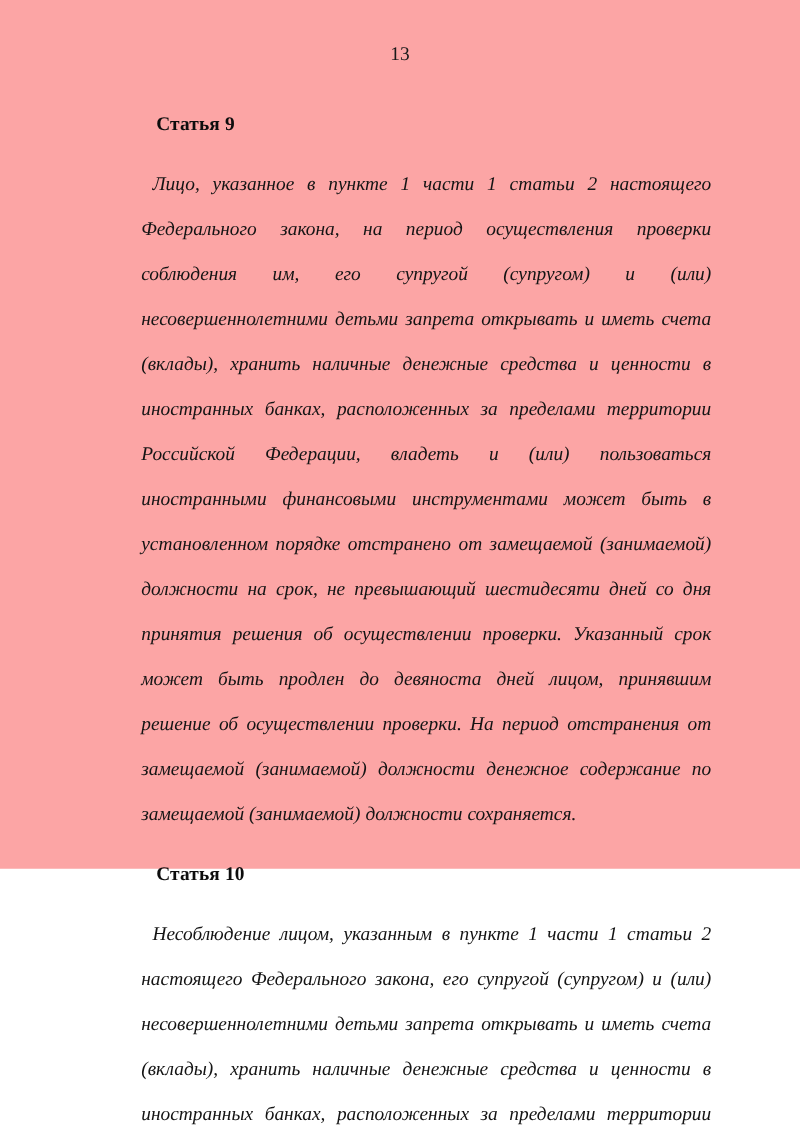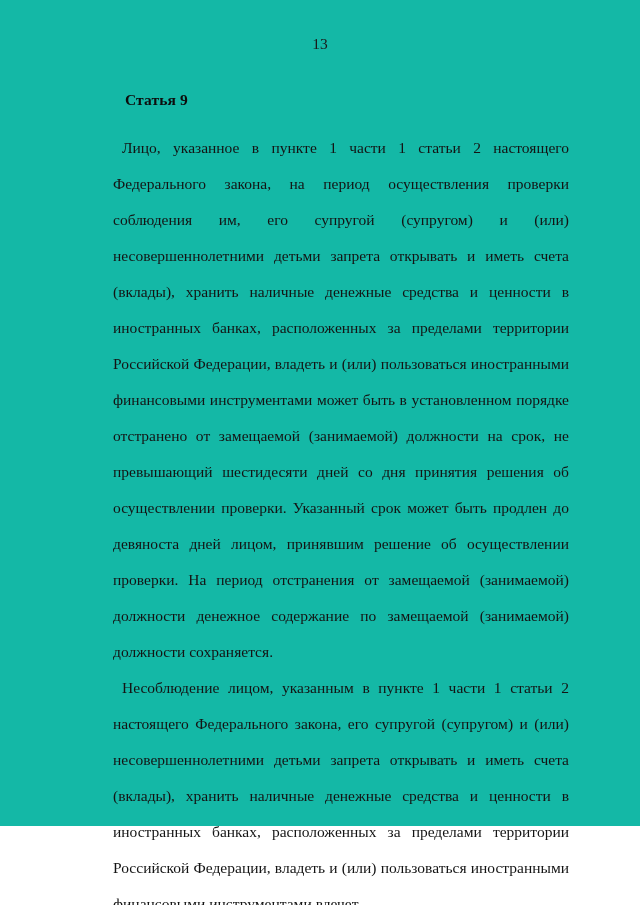--- a/index.html
+++ b/index.html
@@ -10,22 +10,22 @@
   body {
     width: 640px;
     height: 905px;
     font-family: "Liberation Serif", "DejaVu Serif", serif;
     color: #121212;
     overflow: hidden;
   }
   .page {
     position: relative;
     width: 640px;
-    height: 826px;
-    background: #14b8a6;
+    height: 695px;
+    background: #fca5a5;
   }
   .page-number {
     position: absolute;
     top: 34px;
     left: 0;
     width: 640px;
     text-align: center;
     font-size: 15.5px;
     line-height: 20px;
     color: #1a1a1a;
@@ -48,37 +48,39 @@
   .body-par {
     font-size: 15.5px;
     line-height: 36px;
     margin: 0;
     text-align: justify;
     text-indent: 9px;
     color: #141414;
     -webkit-hyphens: none;
     hyphens: none;
     word-spacing: 0.1px;
+    font-style: italic;
   }
   
   .body-par.clipped {
     
   }
 </style>
 </head>
 <body>
 
 <div class="page">
 
   <div class="page-number">13</div>
 
   <div class="content">
 
     <div class="article-heading">Статья 9</div>
 
     <div class="body-par">Лицо, указанное в пункте 1 части 1 статьи 2 настоящего Федерального закона, на период осуществления проверки соблюдения им, его супругой (супругом) и (или) несовершеннолетними детьми запрета открывать и иметь счета (вклады), хранить наличные денежные средства и ценности в иностранных банках, расположенных за пределами территории Российской Федерации, владеть и (или) пользоваться иностранными финансовыми инструментами может быть в установленном порядке отстранено от замещаемой (занимаемой) должности на срок, не превышающий шестидесяти дней со дня принятия решения об осуществлении проверки. Указанный срок может быть продлен до девяноста дней лицом, принявшим решение об осуществлении проверки. На период отстранения от замещаемой (занимаемой) должности денежное содержание по замещаемой (занимаемой) должности сохраняется.</div>
 
+    <div class="article-heading">Статья 10</div>
 
     <div class="body-par clipped">Несоблюдение лицом, указанным в пункте 1 части 1 статьи 2 настоящего Федерального закона, его супругой (супругом) и (или) несовершеннолетними детьми запрета открывать и иметь счета (вклады), хранить наличные денежные средства и ценности в иностранных банках, расположенных за пределами территории Российской Федерации, владеть и (или) пользоваться иностранными финансовыми инструментами влечет</div>
 
   </div>
 
 </div>
 
 </body></html>

